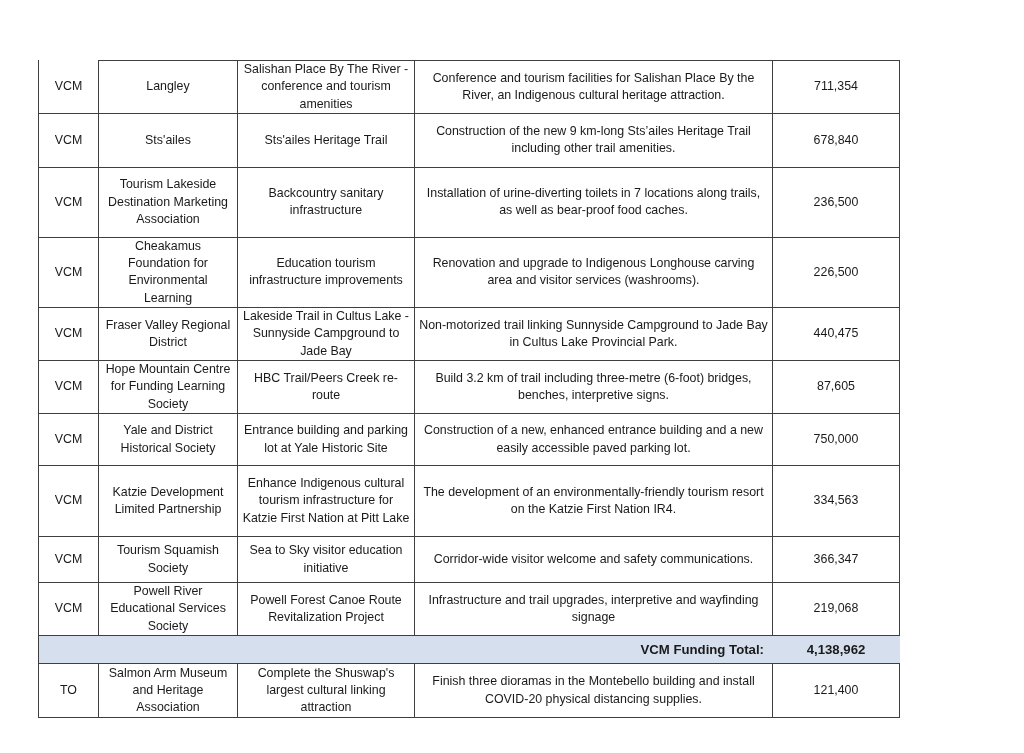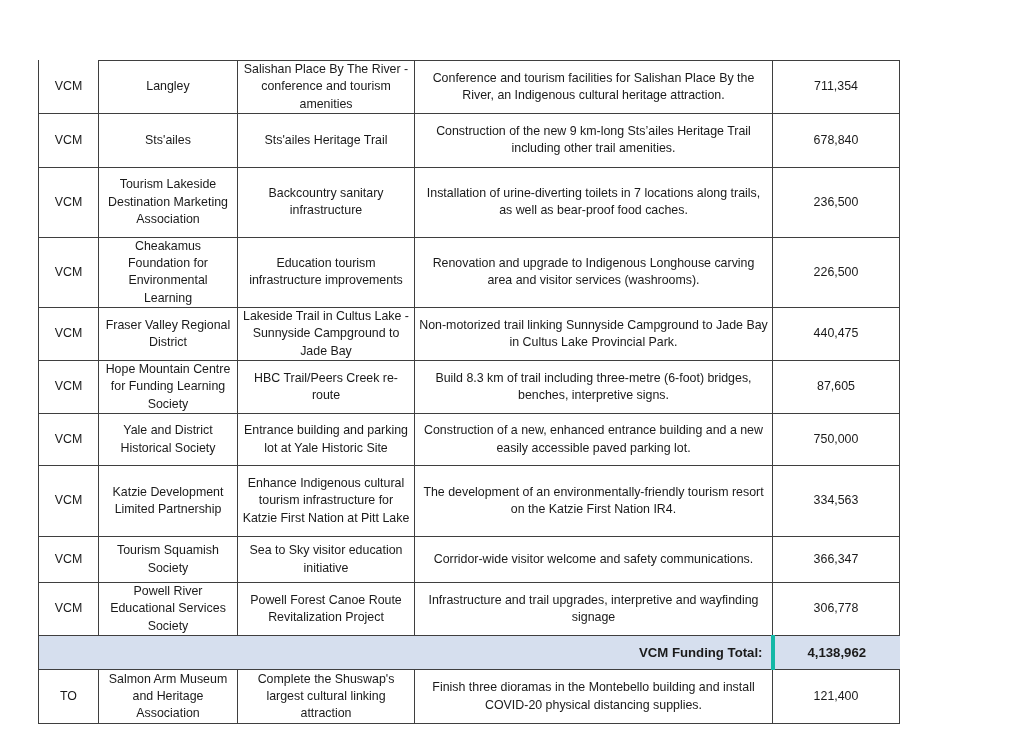--- a/index.html
+++ b/index.html
@@ -47,21 +47,21 @@
   col.col-program { width: 60px; }
   col.col-org { width: 139px; }
   col.col-project { width: 177px; }
   col.col-desc { width: 358px; }
   col.col-amount { width: 127px; }
 
   tr.total-row td {
     background: #d6dfee;
     font-weight: bold;
     font-size: 13.2px;
-    border-left: 4px solid #14b8a6;
+    border-left: 1px solid #14b8a6;
     border-right: 1px solid #d6dfee;
   }
   tr.total-row td.total-label {
     text-align: right;
     padding-right: 8px;
   }
   tr.total-row td.total-amount {
     border-right: 1px solid #d6dfee;
   }
   tr.total-row td:first-child {
@@ -113,21 +113,21 @@
         <td>VCM</td>
         <td>Fraser Valley Regional District</td>
         <td>Lakeside Trail in Cultus Lake - Sunnyside Campground to Jade Bay</td>
         <td>Non-motorized trail linking Sunnyside Campground to Jade Bay in Cultus Lake Provincial Park.</td>
         <td>440,475</td>
       </tr>
       <tr style="height:53px">
         <td>VCM</td>
         <td>Hope Mountain Centre for Funding Learning Society</td>
         <td>HBC Trail/Peers Creek re-route</td>
-        <td>Build 8.3 km of trail including three-metre (6-foot) bridges, benches, interpretive signs.</td>
+        <td>Build 3.2 km of trail including three-metre (6-foot) bridges, benches, interpretive signs.</td>
         <td>87,605</td>
       </tr>
       <tr style="height:52px">
         <td>VCM</td>
         <td>Yale and District Historical Society</td>
         <td>Entrance building and parking lot at Yale Historic Site</td>
         <td>Construction of a new, enhanced entrance building and a new easily accessible paved parking lot.</td>
         <td>750,000</td>
       </tr>
       <tr style="height:71px">
@@ -142,23 +142,23 @@
         <td>Tourism Squamish Society</td>
         <td>Sea to Sky visitor education initiative</td>
         <td>Corridor-wide visitor welcome and safety communications.</td>
         <td>366,347</td>
       </tr>
       <tr style="height:53px">
         <td>VCM</td>
         <td>Powell River Educational Services Society</td>
         <td>Powell Forest Canoe Route Revitalization Project</td>
         <td>Infrastructure and trail upgrades, interpretive and wayfinding signage</td>
-        <td>306,778</td>
+        <td>219,068</td>
       </tr>
-      <tr class="total-row" style="height:34px">
+      <tr class="total-row" style="height:28px">
         <td colspan="4" class="total-label">VCM Funding Total:</td>
         <td class="total-amount">4,138,962</td>
       </tr>
       <tr style="height:54px">
         <td>TO</td>
         <td>Salmon Arm Museum and Heritage Association</td>
         <td>Complete the Shuswap's largest cultural linking attraction</td>
         <td>Finish three dioramas in the Montebello building and install COVID-20 physical distancing supplies.</td>
         <td>121,400</td>
       </tr>

